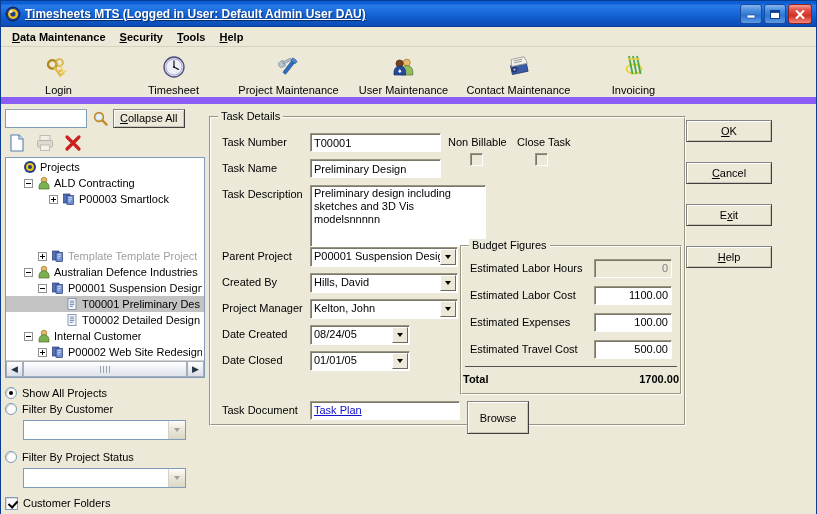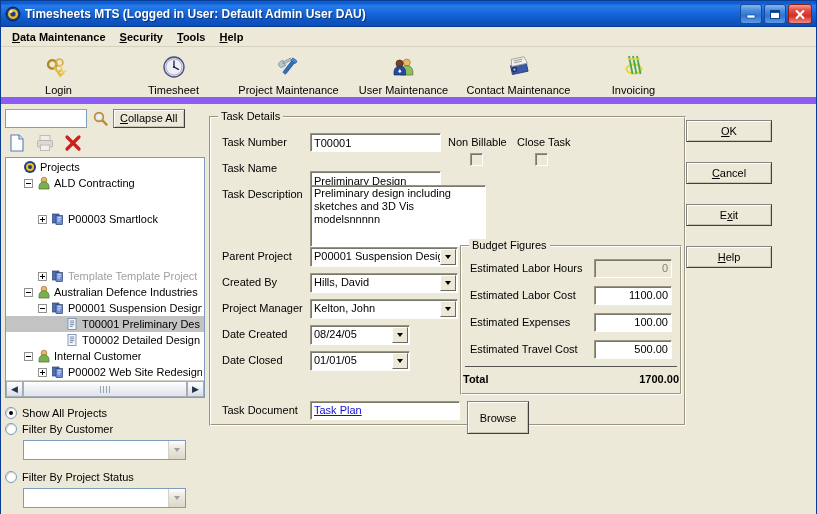--- a/index.html
+++ b/index.html
@@ -40,20 +40,21 @@
   .title-icon {
     width: 16px; height: 16px; flex: none;
     margin-right: 4px;
     position: relative;
   }
   .title-text {
     color: #fff; font-size: 12px; font-weight: bold;
     text-shadow: 1px 1px 1px rgba(0,0,0,.45);
     white-space: nowrap;
     flex: 1;
+    text-decoration: underline;
   }
   .win-btns { display: flex; gap: 2px; align-items: center; margin-right: 2px; }
   .wb {
     width: 22px; height: 20px; border-radius: 3px;
     border: 1px solid #1b4a9c;
     display: flex; align-items: center; justify-content: center;
     cursor: default;
   }
   .wb.min, .wb.max {
     background: linear-gradient(180deg,#86b5ee 0%,#4b8ede 30%,#2d75d3 60%,#5e9ae4 100%);
@@ -540,21 +541,21 @@
             <div class="tnode" style="padding-left: 18px;">
               <span class="expander minus"></span>
               <span class="ticon">
                 <svg width="14" height="14" viewBox="0 0 14 14">
                   <circle cx="7" cy="4" r="2.8" fill="#e8b96b" stroke="#9a7326" stroke-width=".7"></circle>
                   <path d="M2 13 v-2.3 a5 5 0 0 1 10 0 V13 z" fill="#7ab04e" stroke="#4a6e2c" stroke-width=".7"></path>
                 </svg>
               </span>
               <span class="tlabel">ALD Contracting</span>
             </div>
-            <div class="tnode" style="padding-left: 32px; margin-top: 20px;">
+            <div class="tnode" style="padding-left: 43px;">
               <span class="expander plus"></span>
               <span class="ticon">
                 <svg width="14" height="14" viewBox="0 0 14 14">
                   <rect x="1.5" y="2" width="6.5" height="9" fill="#4e6fbb" stroke="#2b3f70" stroke-width=".7"></rect>
                   <rect x="5" y="3.5" width="6.5" height="9" fill="#6d8ed4" stroke="#2b3f70" stroke-width=".7"></rect>
                   <path d="M6.4 5.4 h3.6 M6.4 7.2 h3.6 M6.4 9 h2.6" stroke="#e8eefc" stroke-width=".8"></path>
                 </svg>
               </span>
               <span class="tlabel">P00003 Smartlock</span>
             </div>
@@ -694,21 +695,21 @@
         <div style="position:absolute;left:12px;top:19px;width:88px" class="frm-label">Task Number</div>
         <input class="tinput" style="position: absolute; left: 100px; top: 16px; width: 131px; height: 19px;" value="T00001">
 
         <div style="position:absolute;left:238px;top:19px" class="frm-label">Non Billable</div>
         <div style="position:absolute;left:260px;top:36px;width:13px;height:13px;border:1px solid #9a9682;border-right-color:#fff;border-bottom-color:#fff;box-shadow:inset 1px 1px 0 #79766a;background:#ece9d8"></div>
 
         <div style="position:absolute;left:307px;top:19px" class="frm-label">Close Task</div>
         <div style="position:absolute;left:325px;top:36px;width:13px;height:13px;border:1px solid #9a9682;border-right-color:#fff;border-bottom-color:#fff;box-shadow:inset 1px 1px 0 #79766a;background:#ece9d8"></div>
 
         <div style="position:absolute;left:12px;top:45px;width:88px" class="frm-label">Task Name</div>
-        <input class="tinput" style="position: absolute; left: 100px; top: 54px; width: 131px; height: 19px;" value="Preliminary Design">
+        <input class="tinput" style="position: absolute; left: 100px; top: 42px; width: 131px; height: 19px;" value="Preliminary Design">
 
         <div style="position:absolute;left:12px;top:71px;width:92px" class="frm-label">Task Description</div>
         <textarea class="tinput" style="position: absolute; left: 100px; top: 68px; width: 176px; height: 62px; resize: none; line-height: 13px; overflow: hidden;">Preliminary design including sketches and 3D Vis modelsnnnnn</textarea>
 
         <div style="position:absolute;left:12px;top:133px;width:88px" class="frm-label">Parent Project</div>
         <div class="combo" style="position:absolute;left:100px;top:130px;width:148px;height:20px">
           <span class="c-text">P00001 Suspension Design</span>
           <span class="c-arrow">
               <span class="arrow-dn"></span>
             </span>

